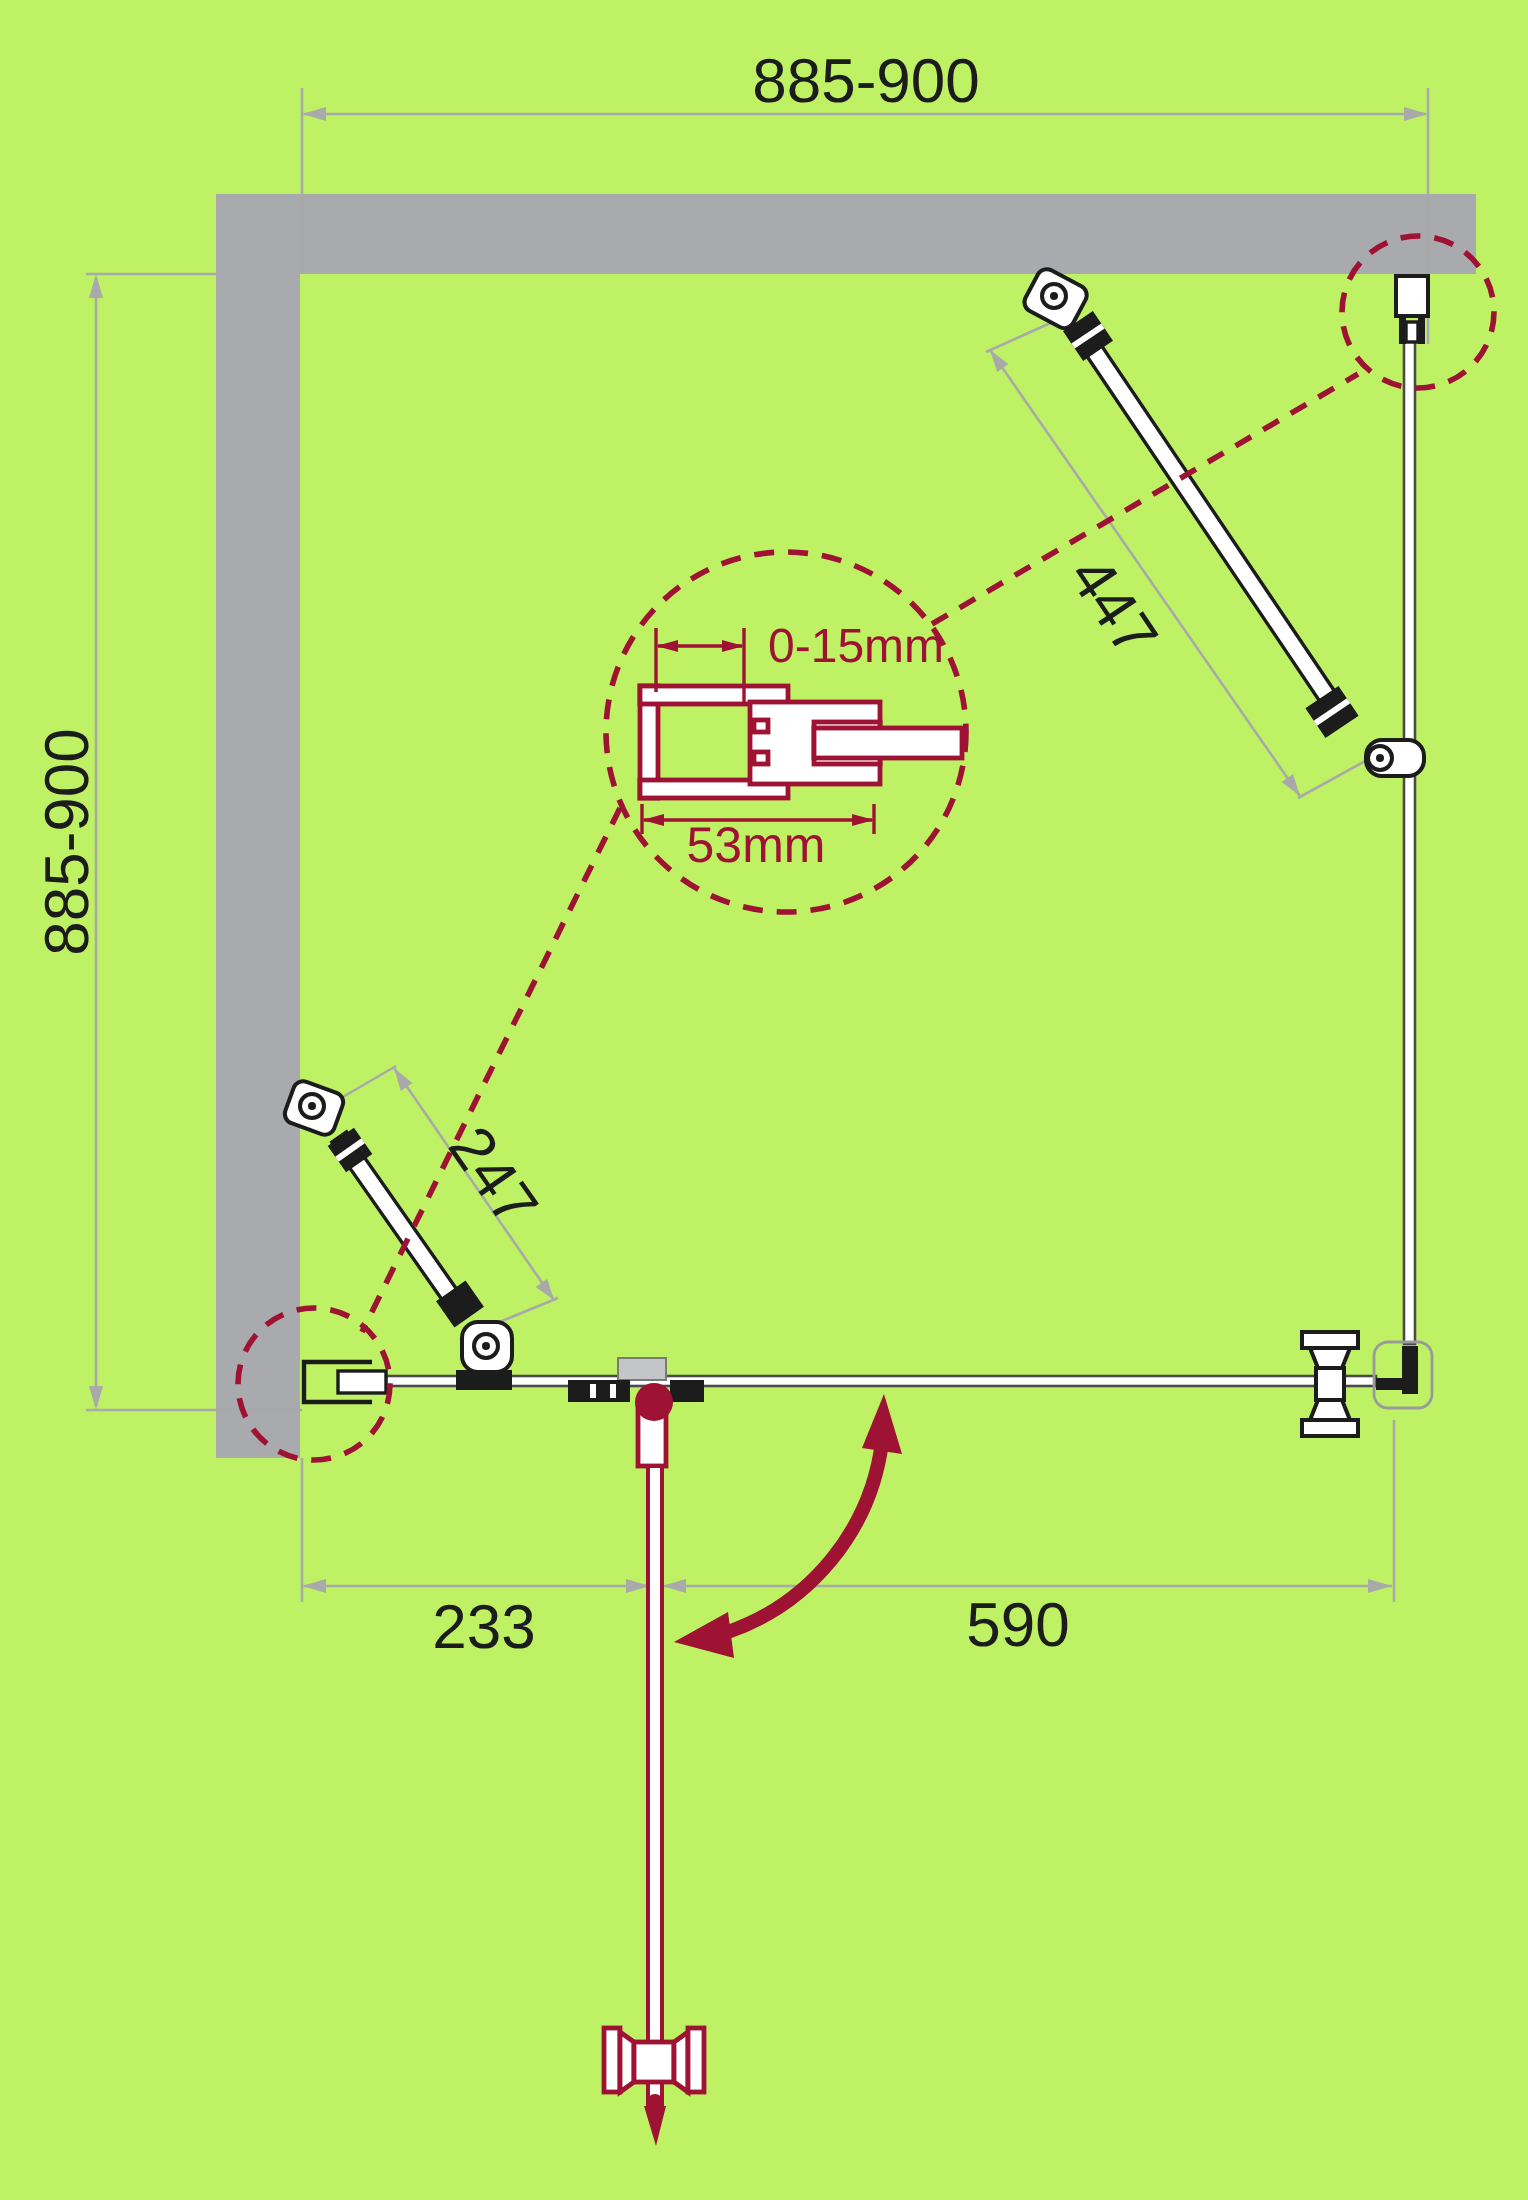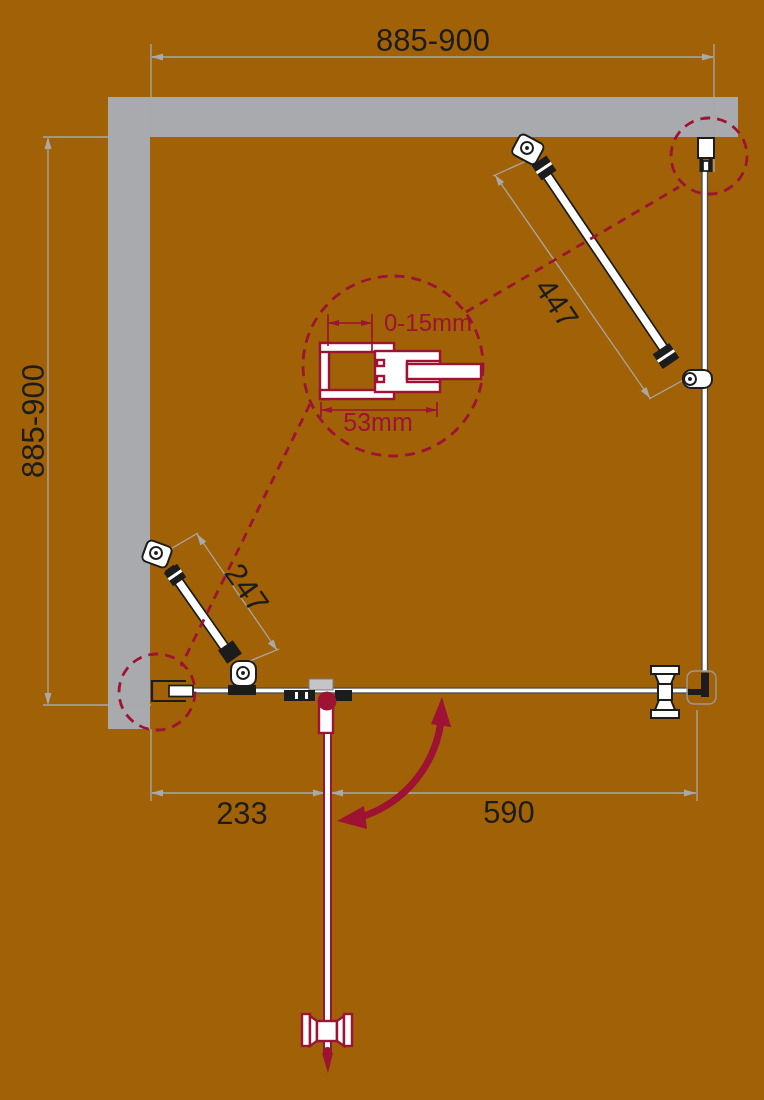--- a/index.html
+++ b/index.html
@@ -1,16 +1,16 @@
 <!DOCTYPE html>
 <html style="--accent: #9e1233; --wall: #a9aaae; --ink: #1c1c1c; --dim: #a9a9a9; --glass: #4a4a4a; --clamp: #c4c5c8;"><head>
 <meta charset="utf-8">
 <style>
   html, body { margin: 0; padding: 0; background: #ffffff; }
-  .page { width: 764px; height: 1100px; position: relative; background: #a16207; }
+  .page { width: 764px; height: 1100px; position: relative; background: #bef264; }
   svg text {
     font-family: "Liberation Sans", "DejaVu Sans", sans-serif;
     fill: var(--ink);
   }
   .dim-text  { font-size: 31px; }
   .detail-text { font-size: 24px; fill: var(--accent); }
   .detail-text-big { font-size: 25px; fill: var(--accent); }
   .wall      { fill: var(--wall); }
   .dim-line  { stroke: var(--dim); stroke-width: 1.3; fill: none; }
   .dim-arrow { fill: var(--dim); stroke: none; }

